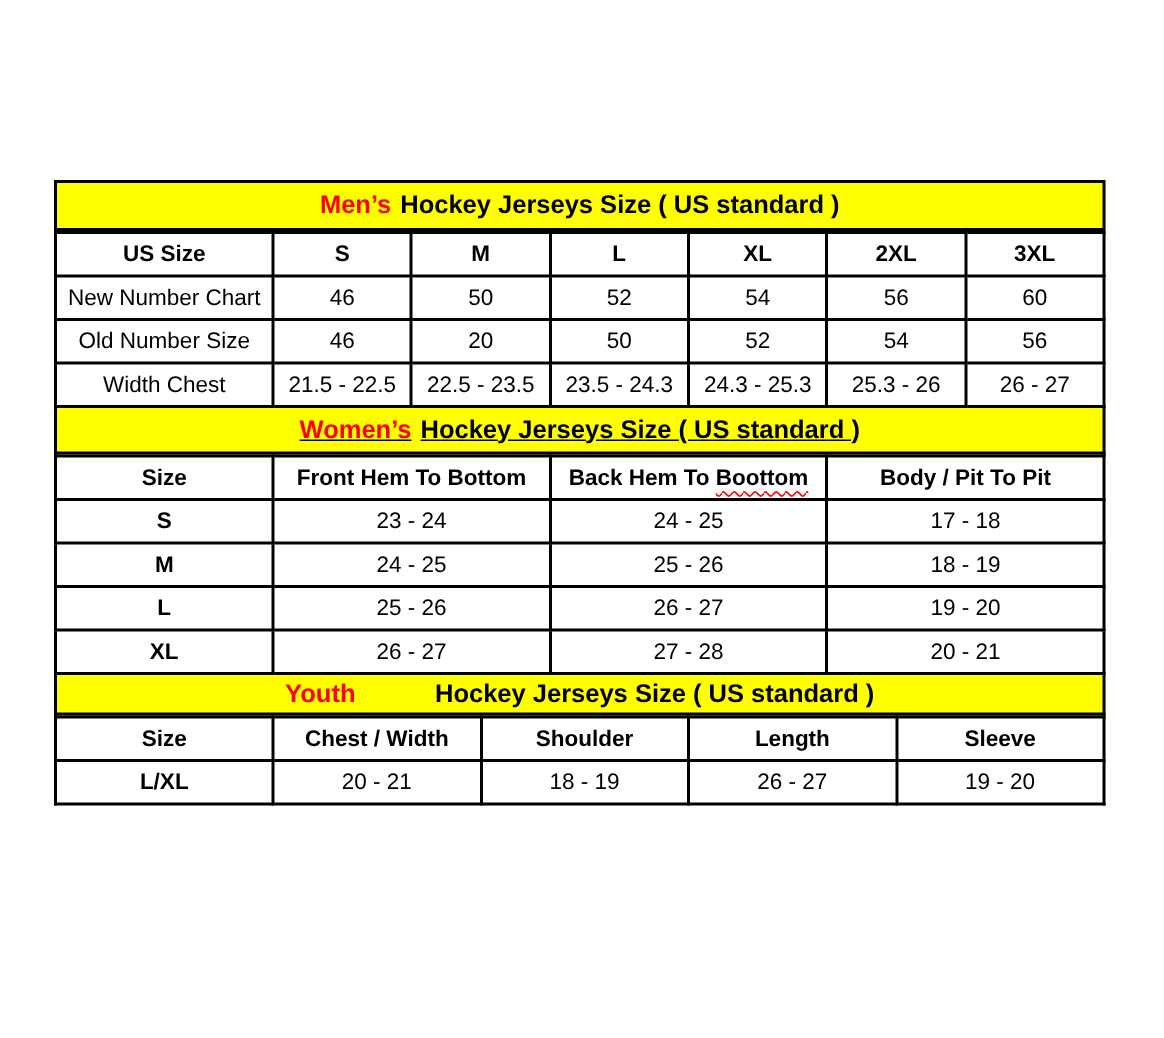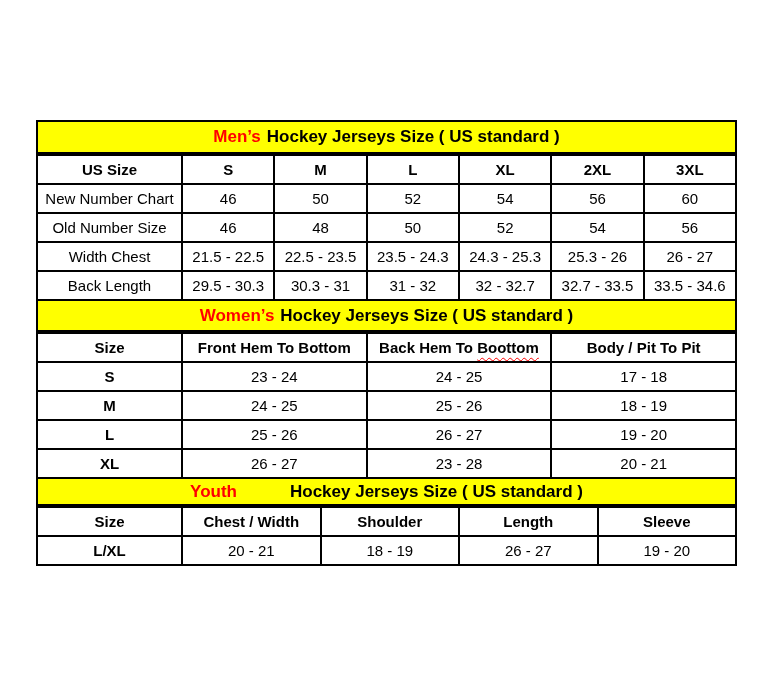--- a/index.html
+++ b/index.html
@@ -104,47 +104,38 @@
             <td>46</td>
             <td>50</td>
             <td>52</td>
             <td>54</td>
             <td>56</td>
             <td>60</td>
           </tr>
           <tr>
             <td>Old Number Size</td>
             <td>46</td>
-            <td>48</td>
+            <td>20</td>
             <td>50</td>
             <td>52</td>
             <td>54</td>
             <td>56</td>
           </tr>
           <tr>
             <td>Width Chest</td>
             <td>21.5 - 22.5</td>
             <td>22.5 - 23.5</td>
             <td>23.5 - 24.3</td>
             <td>24.3 - 25.3</td>
             <td>25.3 - 26</td>
             <td>26 - 27</td>
           </tr>
-          <tr>
-            <td>Back Length</td>
-            <td>29.5 - 30.3</td>
-            <td>30.3 - 31</td>
-            <td>31 - 32</td>
-            <td>32 - 32.7</td>
-            <td>32.7 - 33.5</td>
-            <td>33.5 - 34.6</td>
-          </tr>
         </tbody>
       </table>
-      <div class="band" style="height: 31px;">
+      <div class="band" style="height: 31px; text-decoration: underline;">
         <span class="hl">Women’s</span>
         <span>Hockey Jerseys Size ( US standard )</span>
       </div>
       <table class="size-table">
         <colgroup>
           <col style="width: 145px;">
           <col>
           <col>
           <col>
         </colgroup>
@@ -171,21 +162,21 @@
           </tr>
           <tr>
             <td class="label-bold">L</td>
             <td>25 - 26</td>
             <td>26 - 27</td>
             <td>19 - 20</td>
           </tr>
           <tr>
             <td class="label-bold">XL</td>
             <td>26 - 27</td>
-            <td>23 - 28</td>
+            <td>27 - 28</td>
             <td>20 - 21</td>
           </tr>
         </tbody>
       </table>
       <div class="band" style="height: 27px; gap: 47px;">
         <span class="hl">Youth</span>
         <span>Hockey Jerseys Size ( US standard )</span>
       </div>
       <table class="size-table">
         <colgroup>

